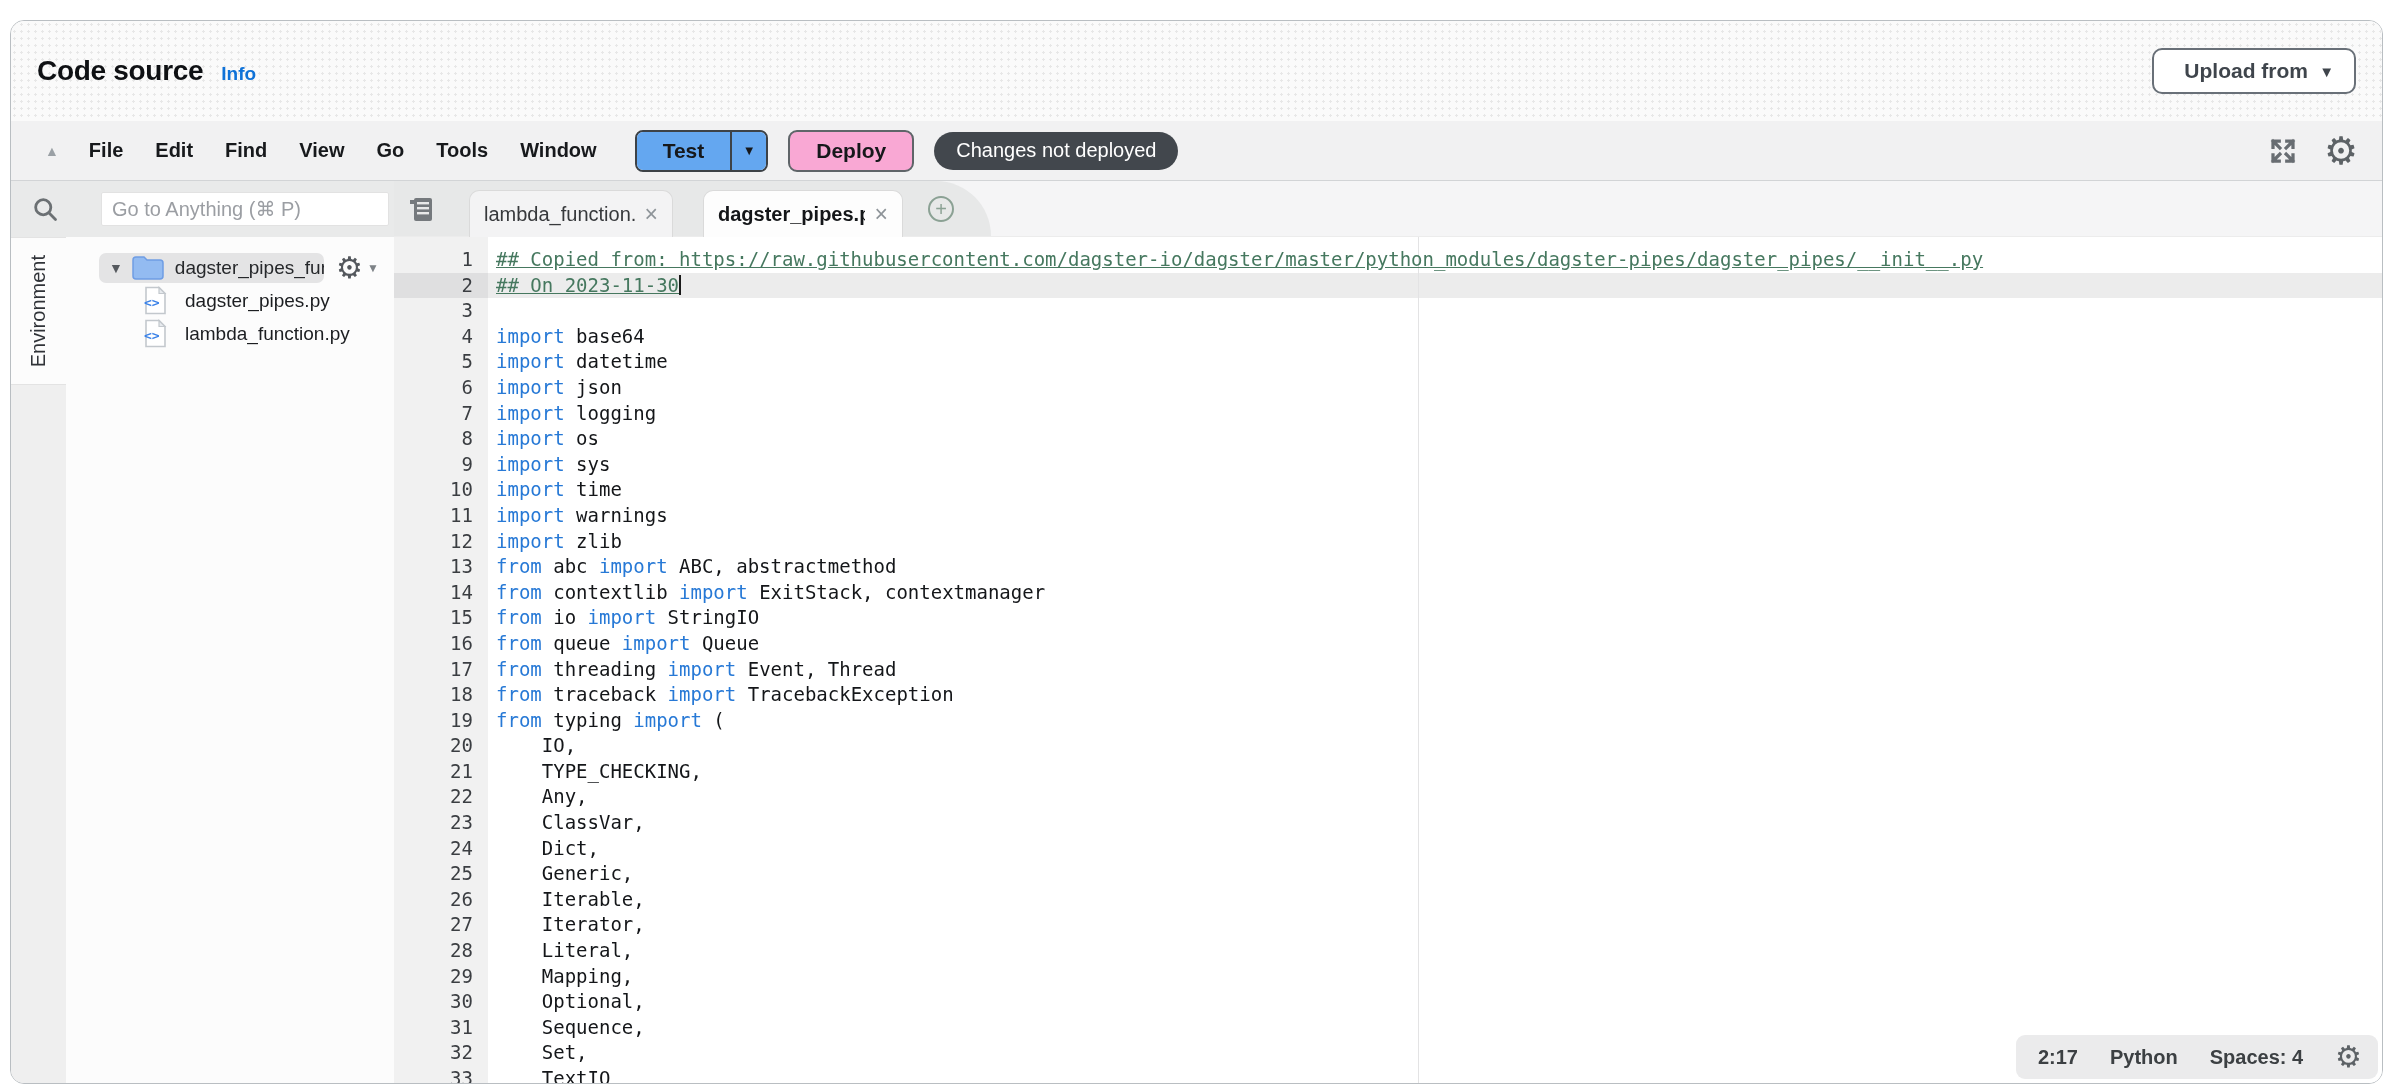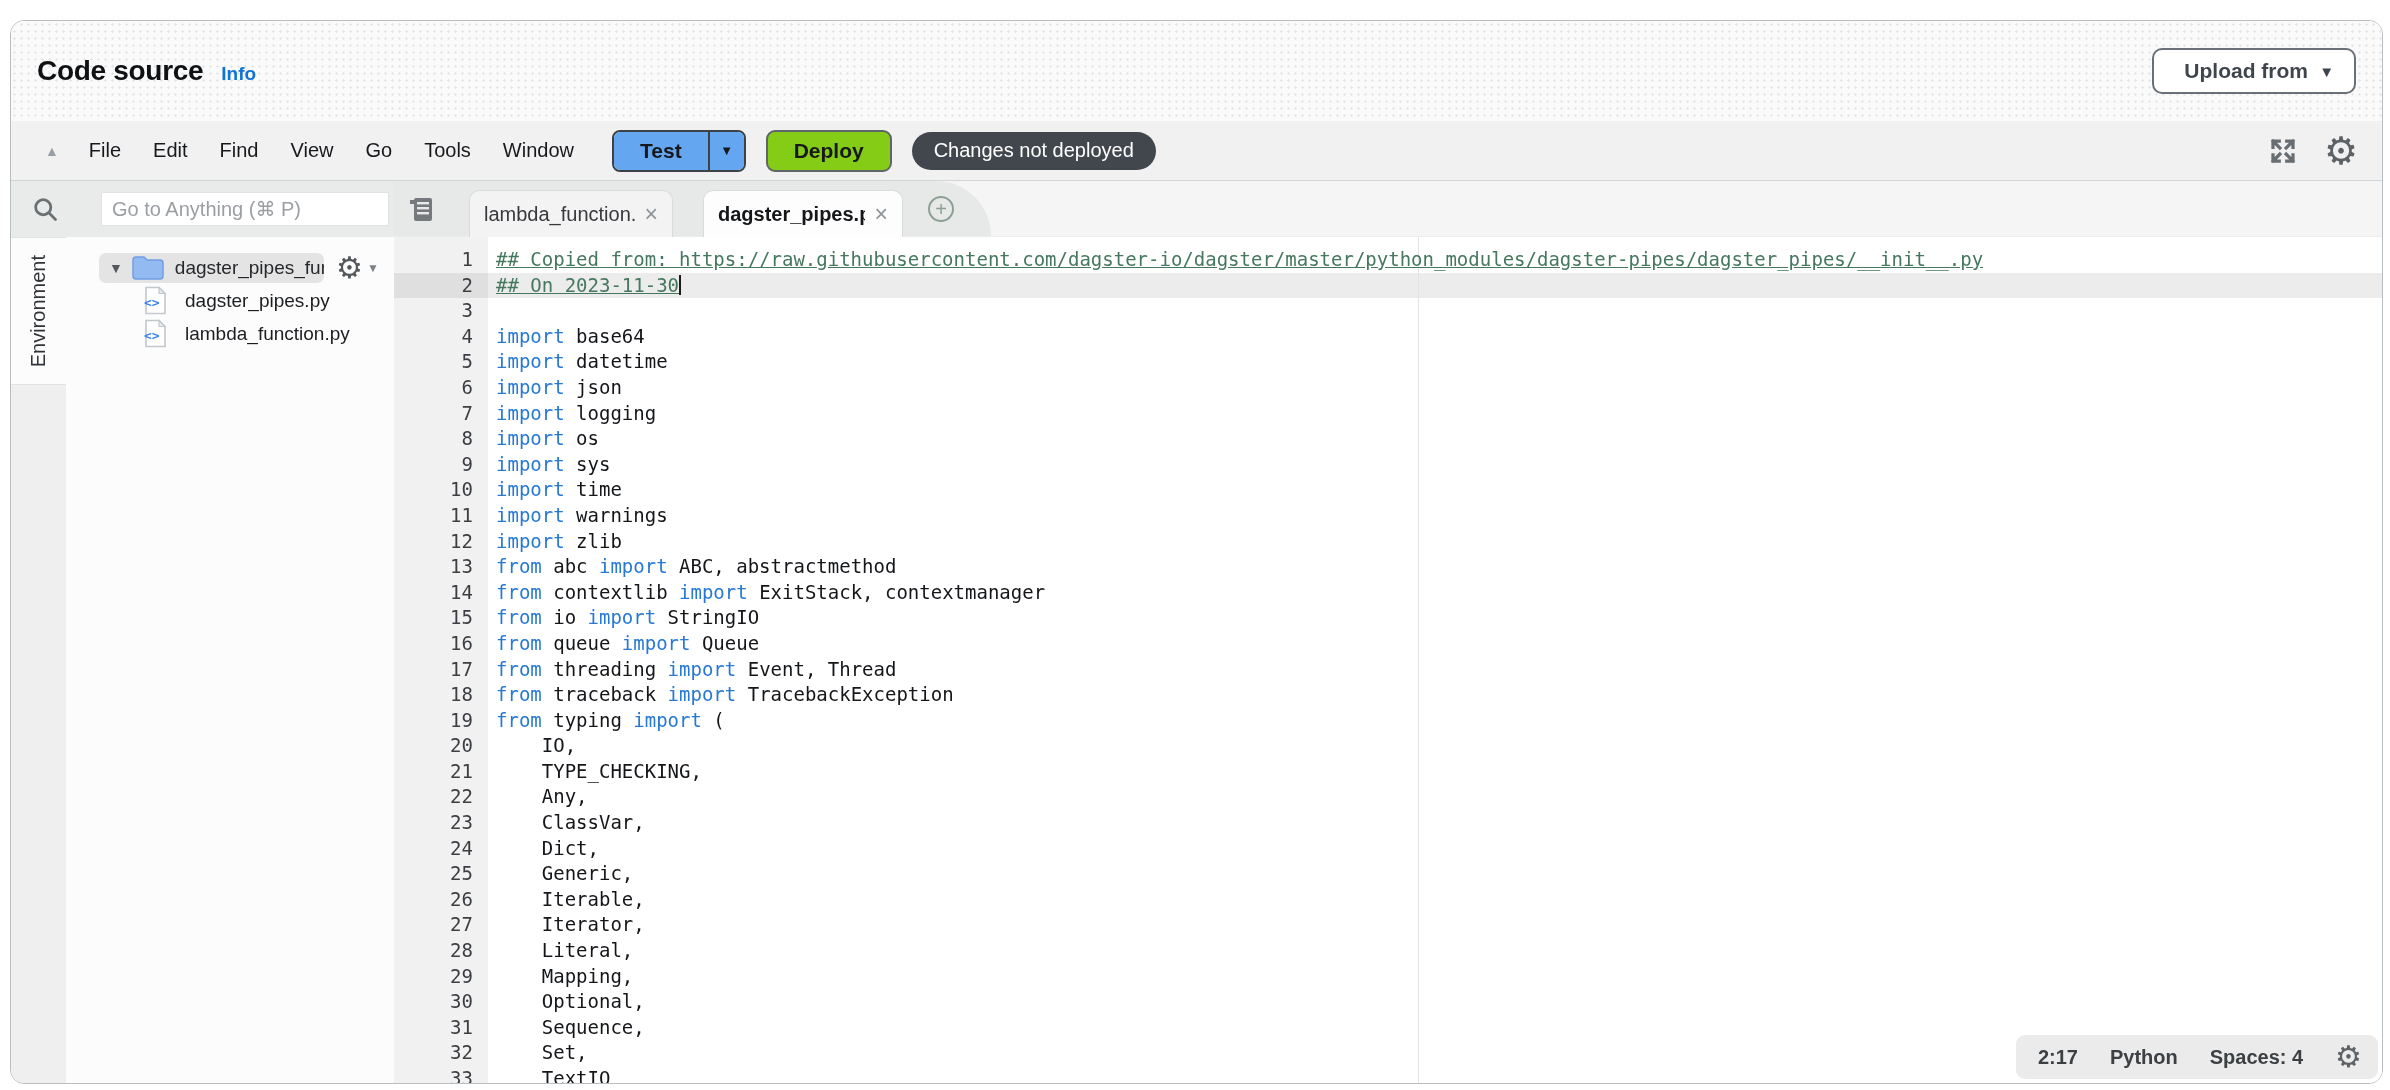--- a/index.html
+++ b/index.html
@@ -26,26 +26,26 @@
     display:flex; align-items:center; position:relative; cursor:pointer;
   }
   .upload-btn .dd { position:absolute; right:20px; font-size:15px; color:#3f454c; }
 
   
   .menubar {
     height:60px; flex:0 0 60px; background:#f1f1f2; border-bottom:1px solid #d2d4d6;
     display:flex; align-items:center; padding:0 24px 0 0;
   }
   .collapse-tri { margin-left:34px; font-size:14px; color:#9aa0a5; }
-  .menu-items { display:flex; align-items:center; margin-left:30px; gap:32px; }
+  .menu-items { display:flex; align-items:center; margin-left:30px; gap:32px;font-weight:bold; }
   .menu-item { font-size:20px; color:#17191c; cursor:pointer; }
   .test-split { margin-left:38px; display:flex; height:42px; border:2px solid #3d4247; border-radius:8px; overflow:hidden; cursor:pointer; }
   .test-main { background:#64a7f0; padding:0 26px; display:flex; align-items:center; font-size:21px; font-weight:700; color:#16181b; }
   .test-arrow { background:#64a7f0; border-left:2px solid #3d4247; width:36px; display:flex; align-items:center; justify-content:center; font-size:13px; color:#16181b; }
-  .deploy-btn { margin-left:20px; height:42px; padding:0 26px; background:#84cc16; border:2px solid #5f6569; border-radius:9px; font-size:21px; font-weight:700; color:#16181b; display:flex; align-items:center; cursor:pointer; }
+  .deploy-btn { margin-left:20px; height:42px; padding:0 26px; background:#f9a8d4; border:2px solid #5f6569; border-radius:9px; font-size:21px; font-weight:700; color:#16181b; display:flex; align-items:center; cursor:pointer; }
   .badge { margin-left:20px; height:38px; background:#42474d; border-radius:19px; padding:0 22px; display:flex; align-items:center; font-size:20px; color:#ffffff; }
   .mb-right { margin-left:auto; display:flex; align-items:center; gap:26px; }
   .expand-icon { width:30px; height:30px; color:#686d72; }
   .gear-glyph { font-family:"DejaVu Sans", sans-serif; color:#5d6266; line-height:1; cursor:pointer; }
   .gear-lg { font-size:38px; }
 
   
   .body { flex:1; display:flex; min-height:0; }
   .left-panel { width:383px; flex:0 0 383px; display:flex; flex-direction:column; }
   .search-row { height:56px; flex:0 0 56px; background:#e9eaea; position:relative; }

